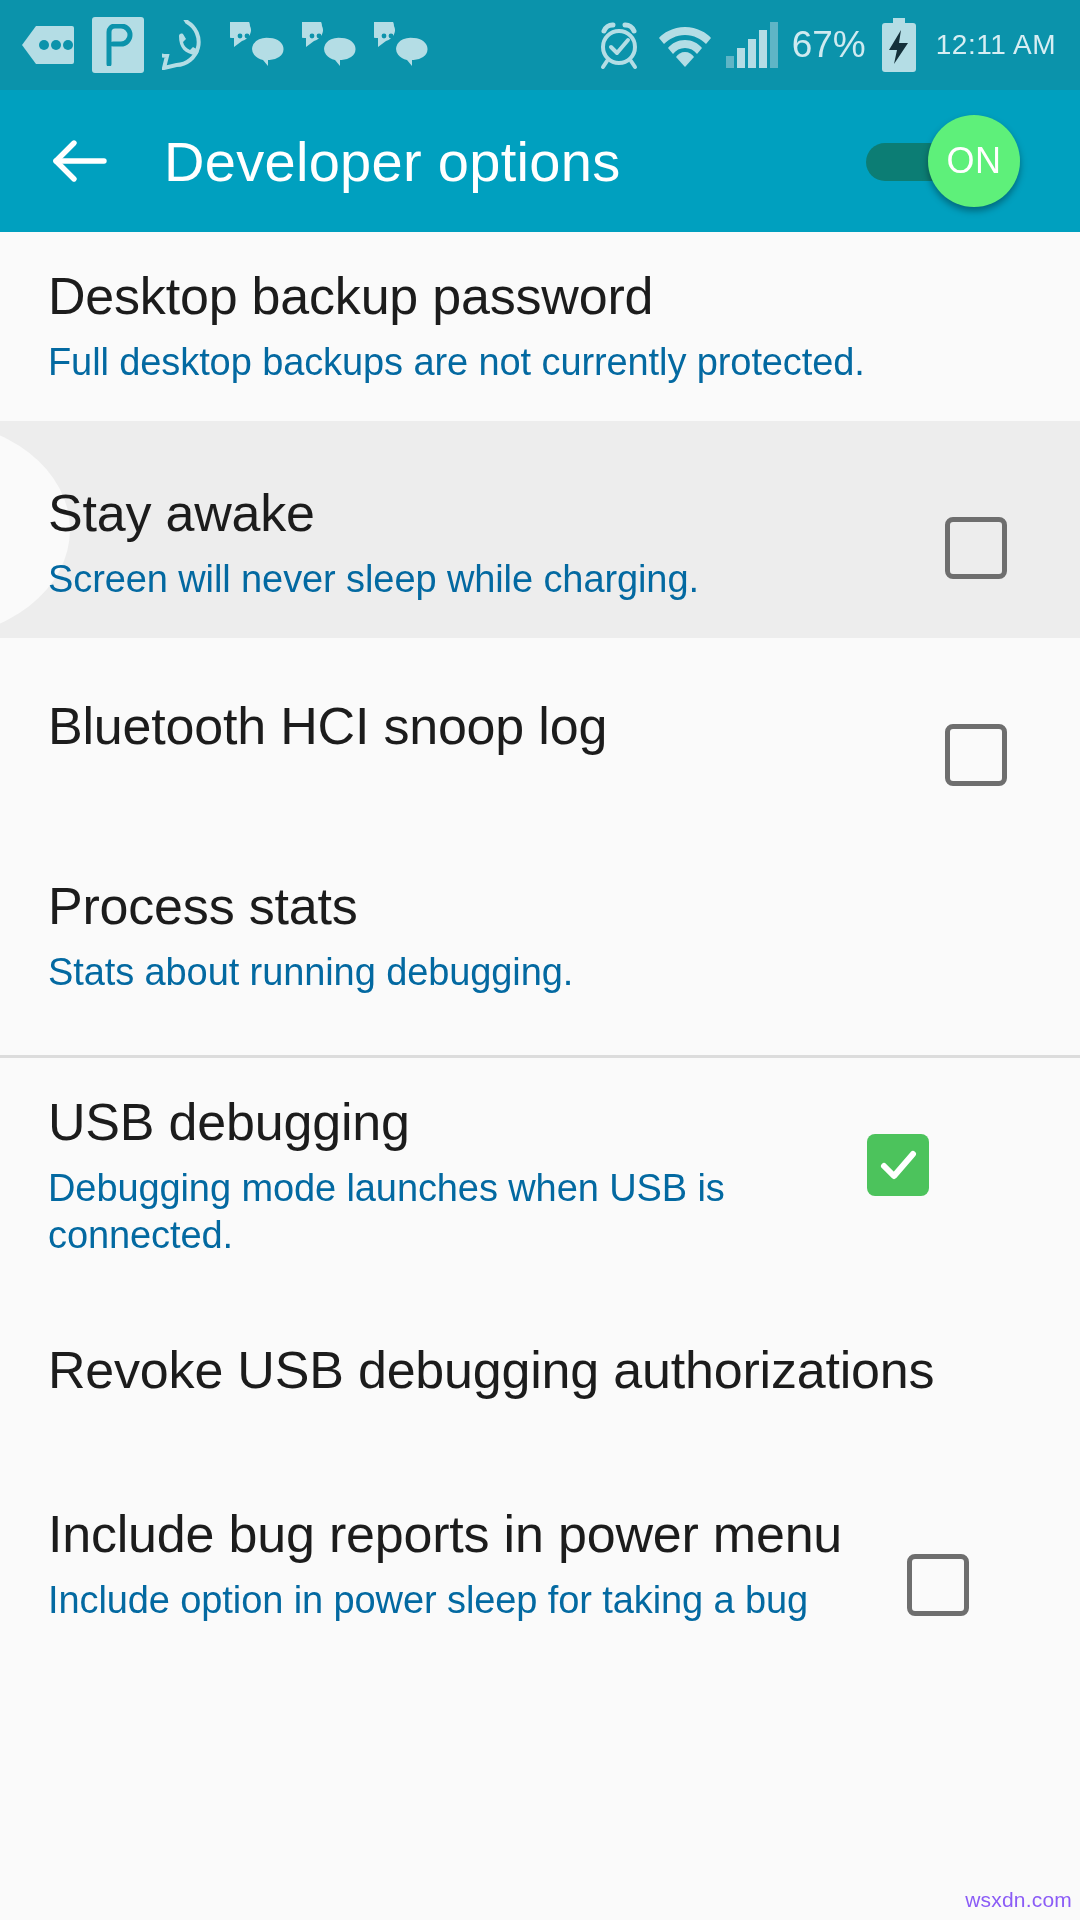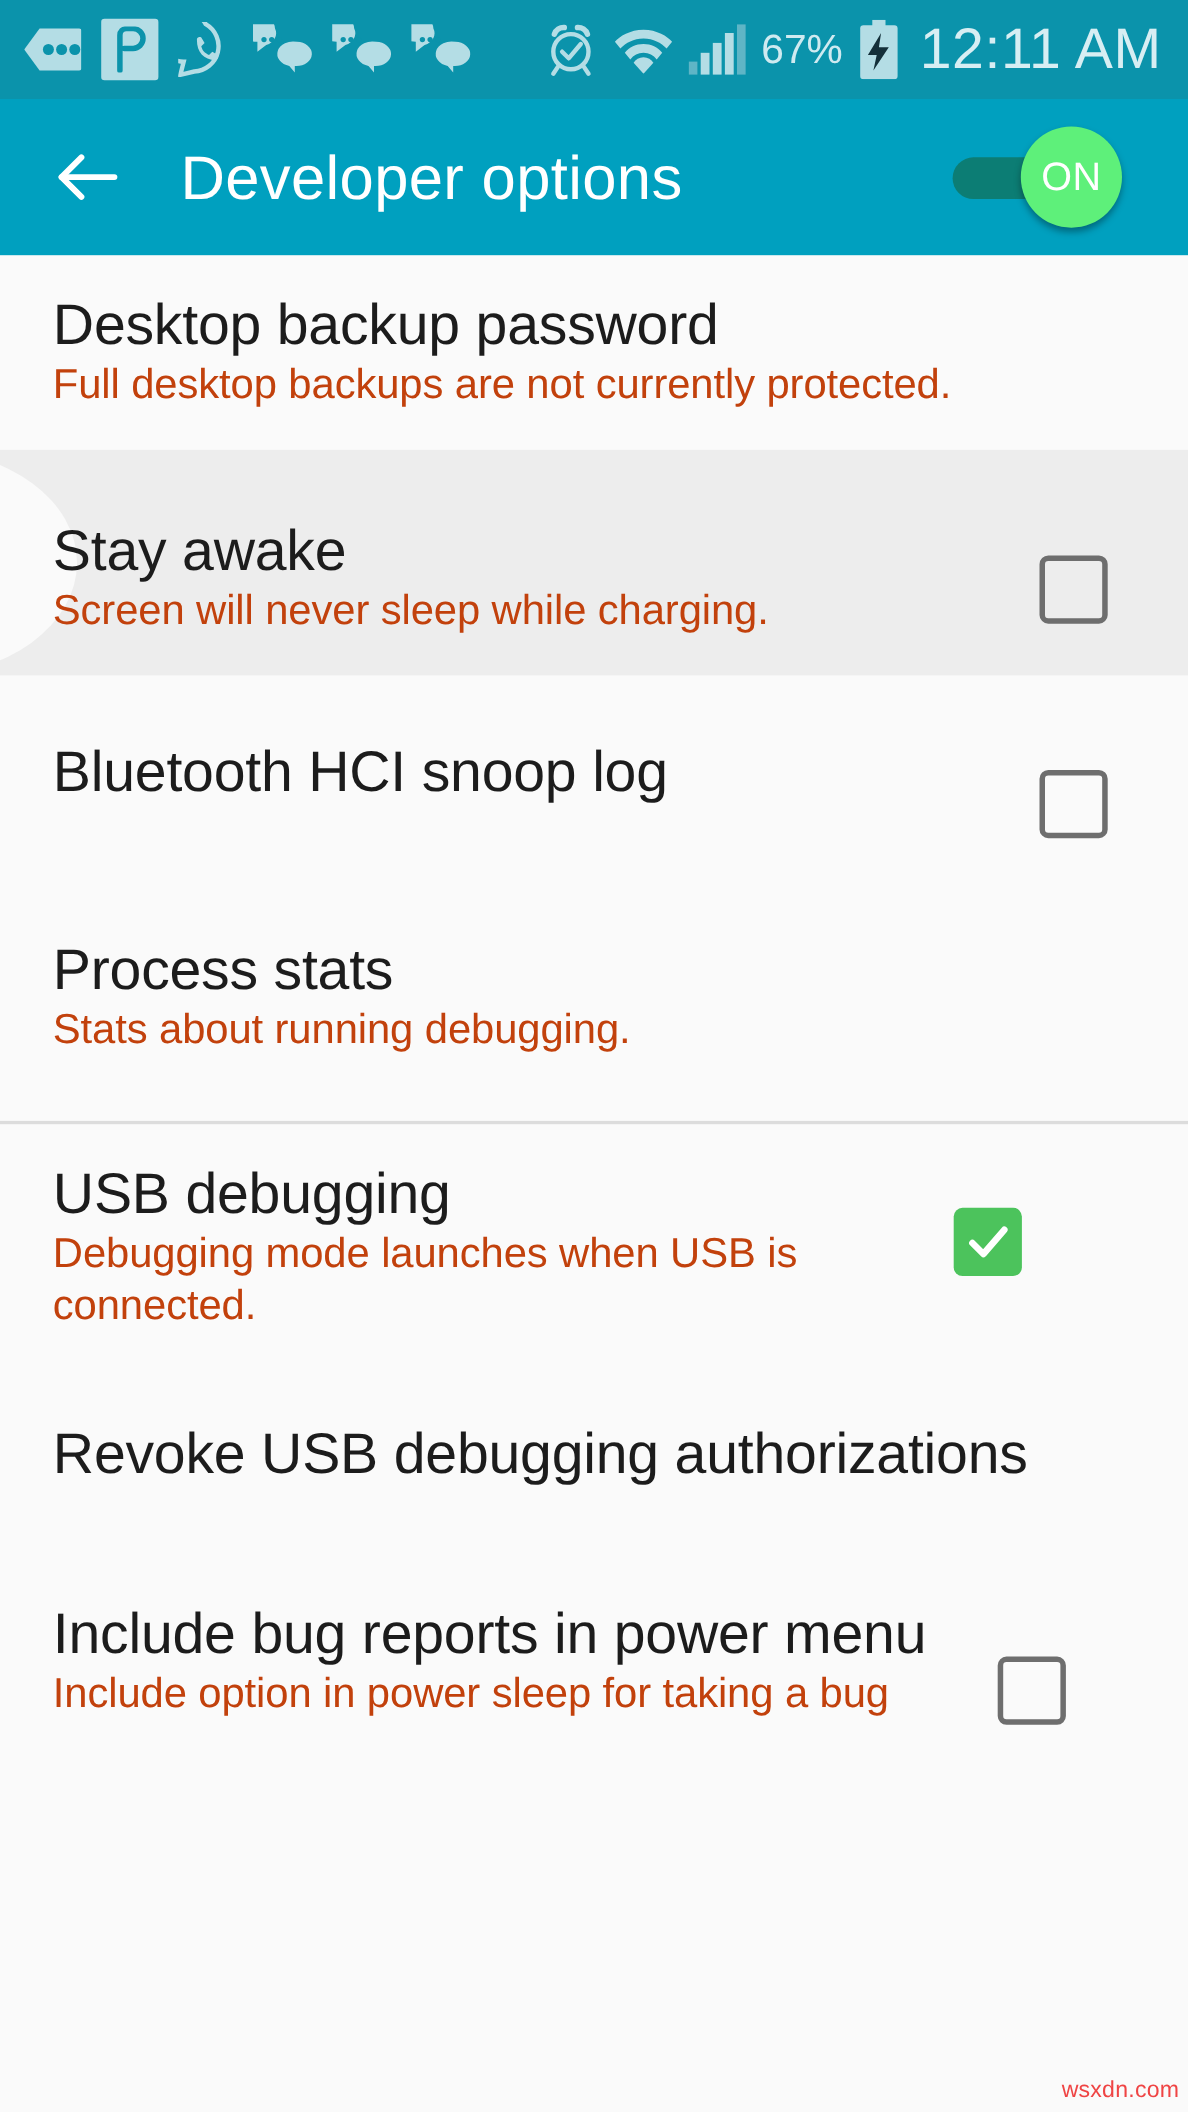--- a/index.html
+++ b/index.html
@@ -18,21 +18,21 @@
     padding:0 18px 0 22px;
   }
   .sb-left{ display:flex; align-items:center; gap:18px; flex:1; }
   .sb-right{ display:flex; align-items:center; gap:14px; }
   .sb-icon{ display:block; }
   .sb-pct{
     color:#cfeaf0; font-size:37px; letter-spacing:0px;
     font-family:"Liberation Sans", sans-serif;
   }
   .sb-time{
-    color:#d7eef3; font-size:52px; letter-spacing:0.5px;
+    color:#d7eef3; font-size:28px; letter-spacing:0.5px;
     padding-left:4px; padding-right:6px;
   }
   .app-chip{
     width:52px;height:56px;background:#b4dde5;border-radius:3px;
     display:flex;align-items:center;justify-content:center;
   }
 
   
   .actionbar{
     height:142px; background:#00a0bf;
@@ -76,22 +76,22 @@
     width:140px; background:#fafafa;
     border-top-right-radius:100% 50%;
     border-bottom-right-radius:100% 50%;
   }
   .row-text{ flex:1; position:relative; z-index:1; min-width:0; }
   .row-title{
     font-size:52px; color:#1c1c1c; font-weight:400;
     line-height:1.18; letter-spacing:-0.2px;
   }
   .row-sub{
-    font-size:38px; color:#c2410c; font-weight:400;
-    line-height:1.25; letter-spacing:-0.1px;
+    font-size:38px; color:#0369a1; font-weight:400;
+    line-height:1.25; margin-top:12px; letter-spacing:-0.1px;
   }
   .ctrl{ width:120px; flex:0 0 120px; display:flex; justify-content:center; padding-top:40px; position:relative; z-index:1;}
 
   .checkbox{
     width:62px;height:62px;border-radius:8px;
     border:5px solid #6e6e6e; background:transparent;
   }
   .checkbox.checked{
     border:none; background:#4cc35c;
     display:flex;align-items:center;justify-content:center;
@@ -102,21 +102,21 @@
     padding:62px 48px 36px 48px;
   }
   .section-header .sh-label{
     color:#0b93ab; font-size:41px; letter-spacing:0px;
   }
 
   .spacer-sm{ height:24px; }
 
   .watermark{
     position:absolute; right:8px; bottom:8px;
-    color:#ef4444; font-size:21px;
+    color:#8b5cf6; font-size:21px;
     font-family:"Liberation Sans", sans-serif;
     letter-spacing:0.2px;
   }
 </style>
 </head>
 <body>
 
 <div id="screen">
 
   <div class="statusbar">

